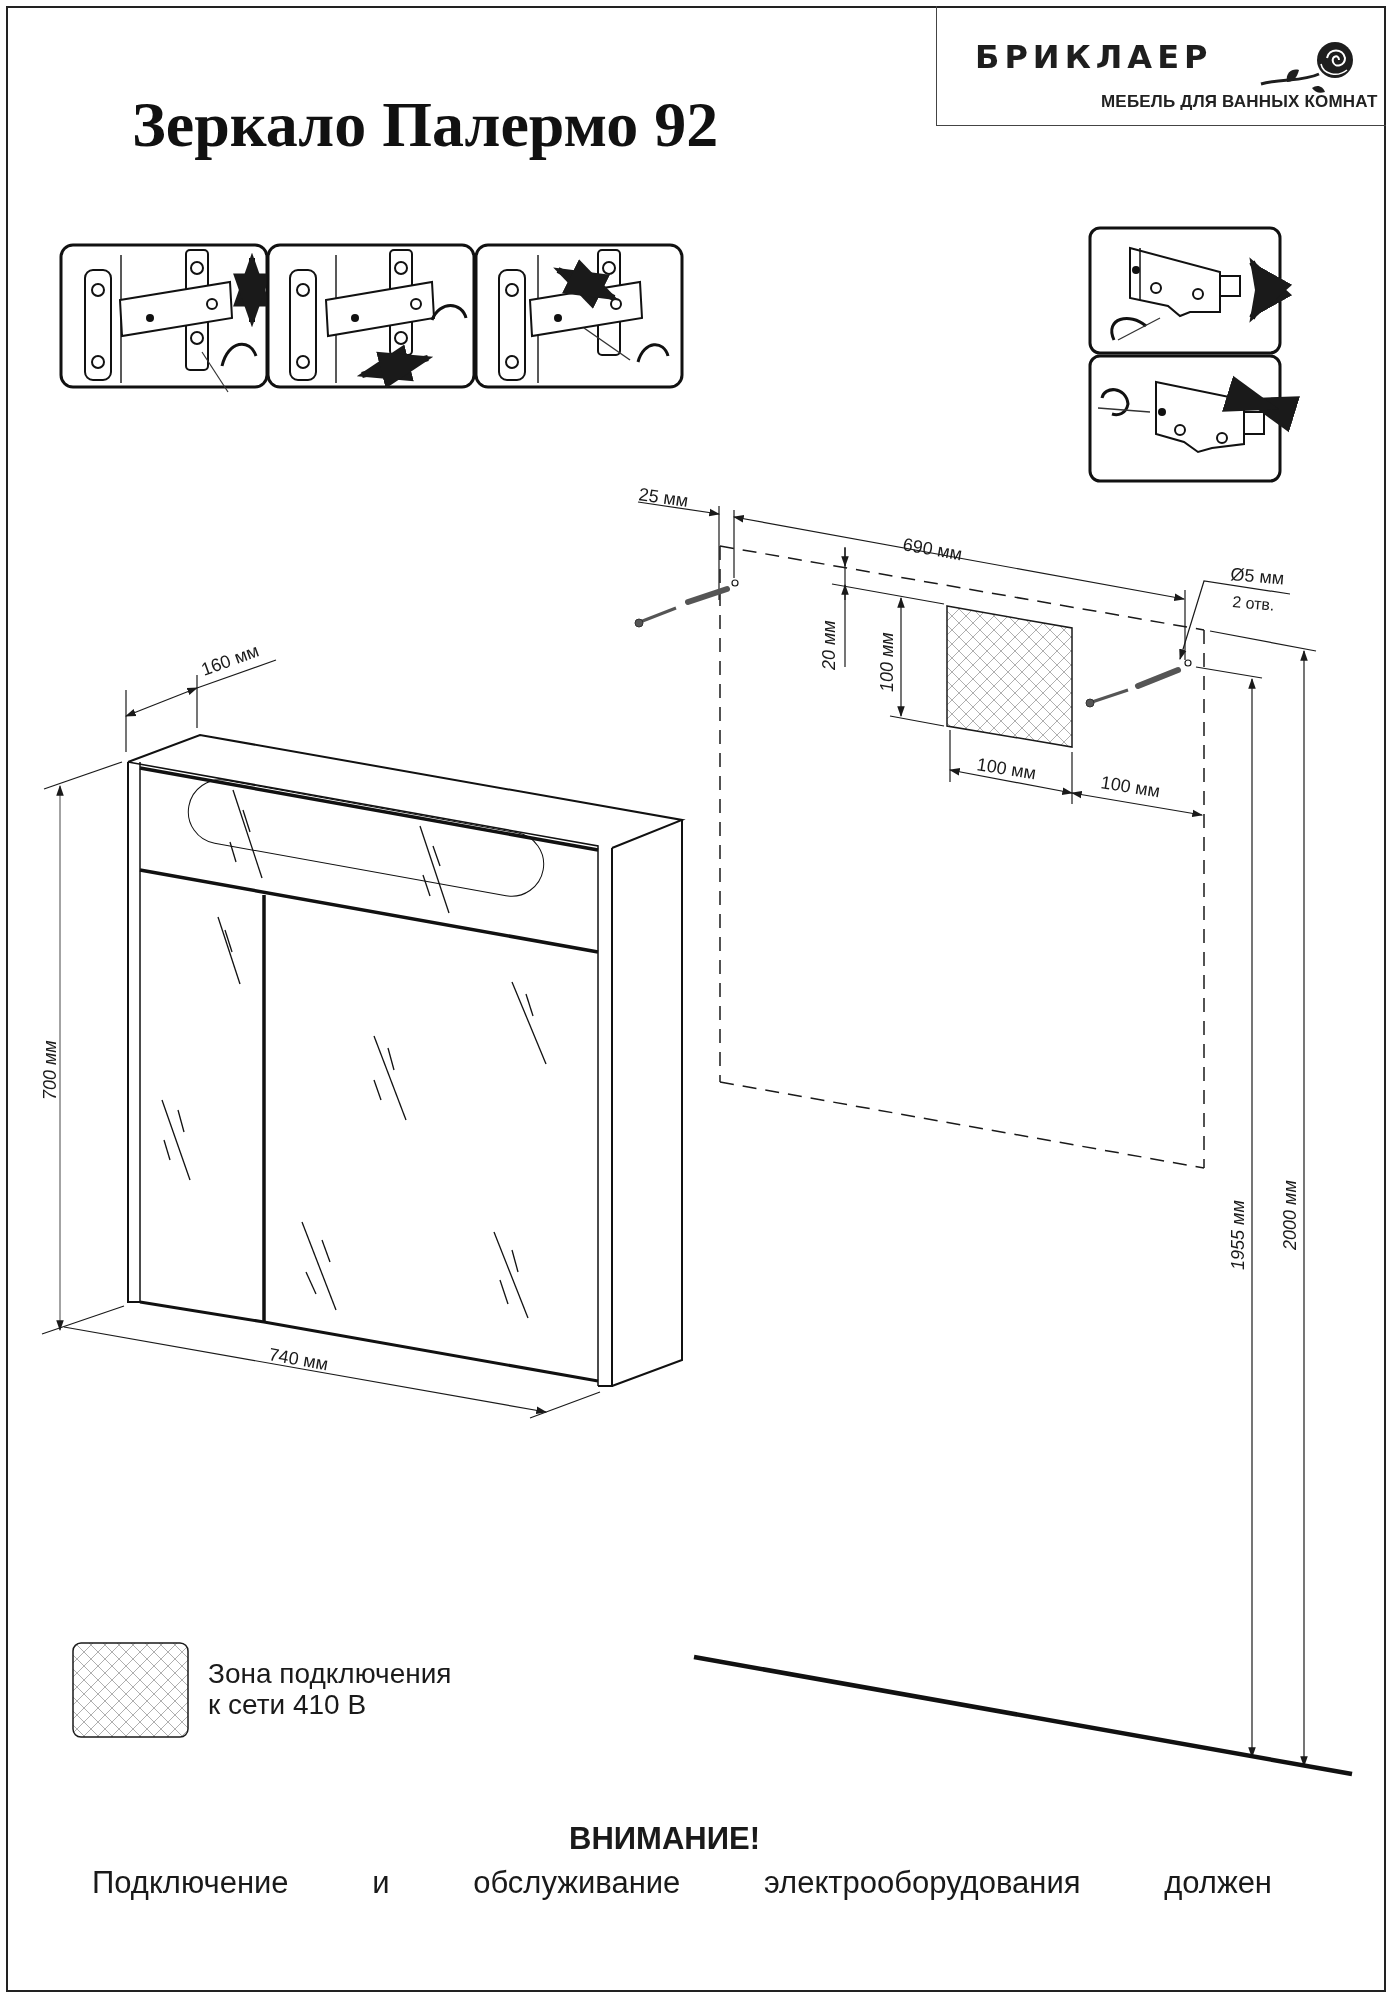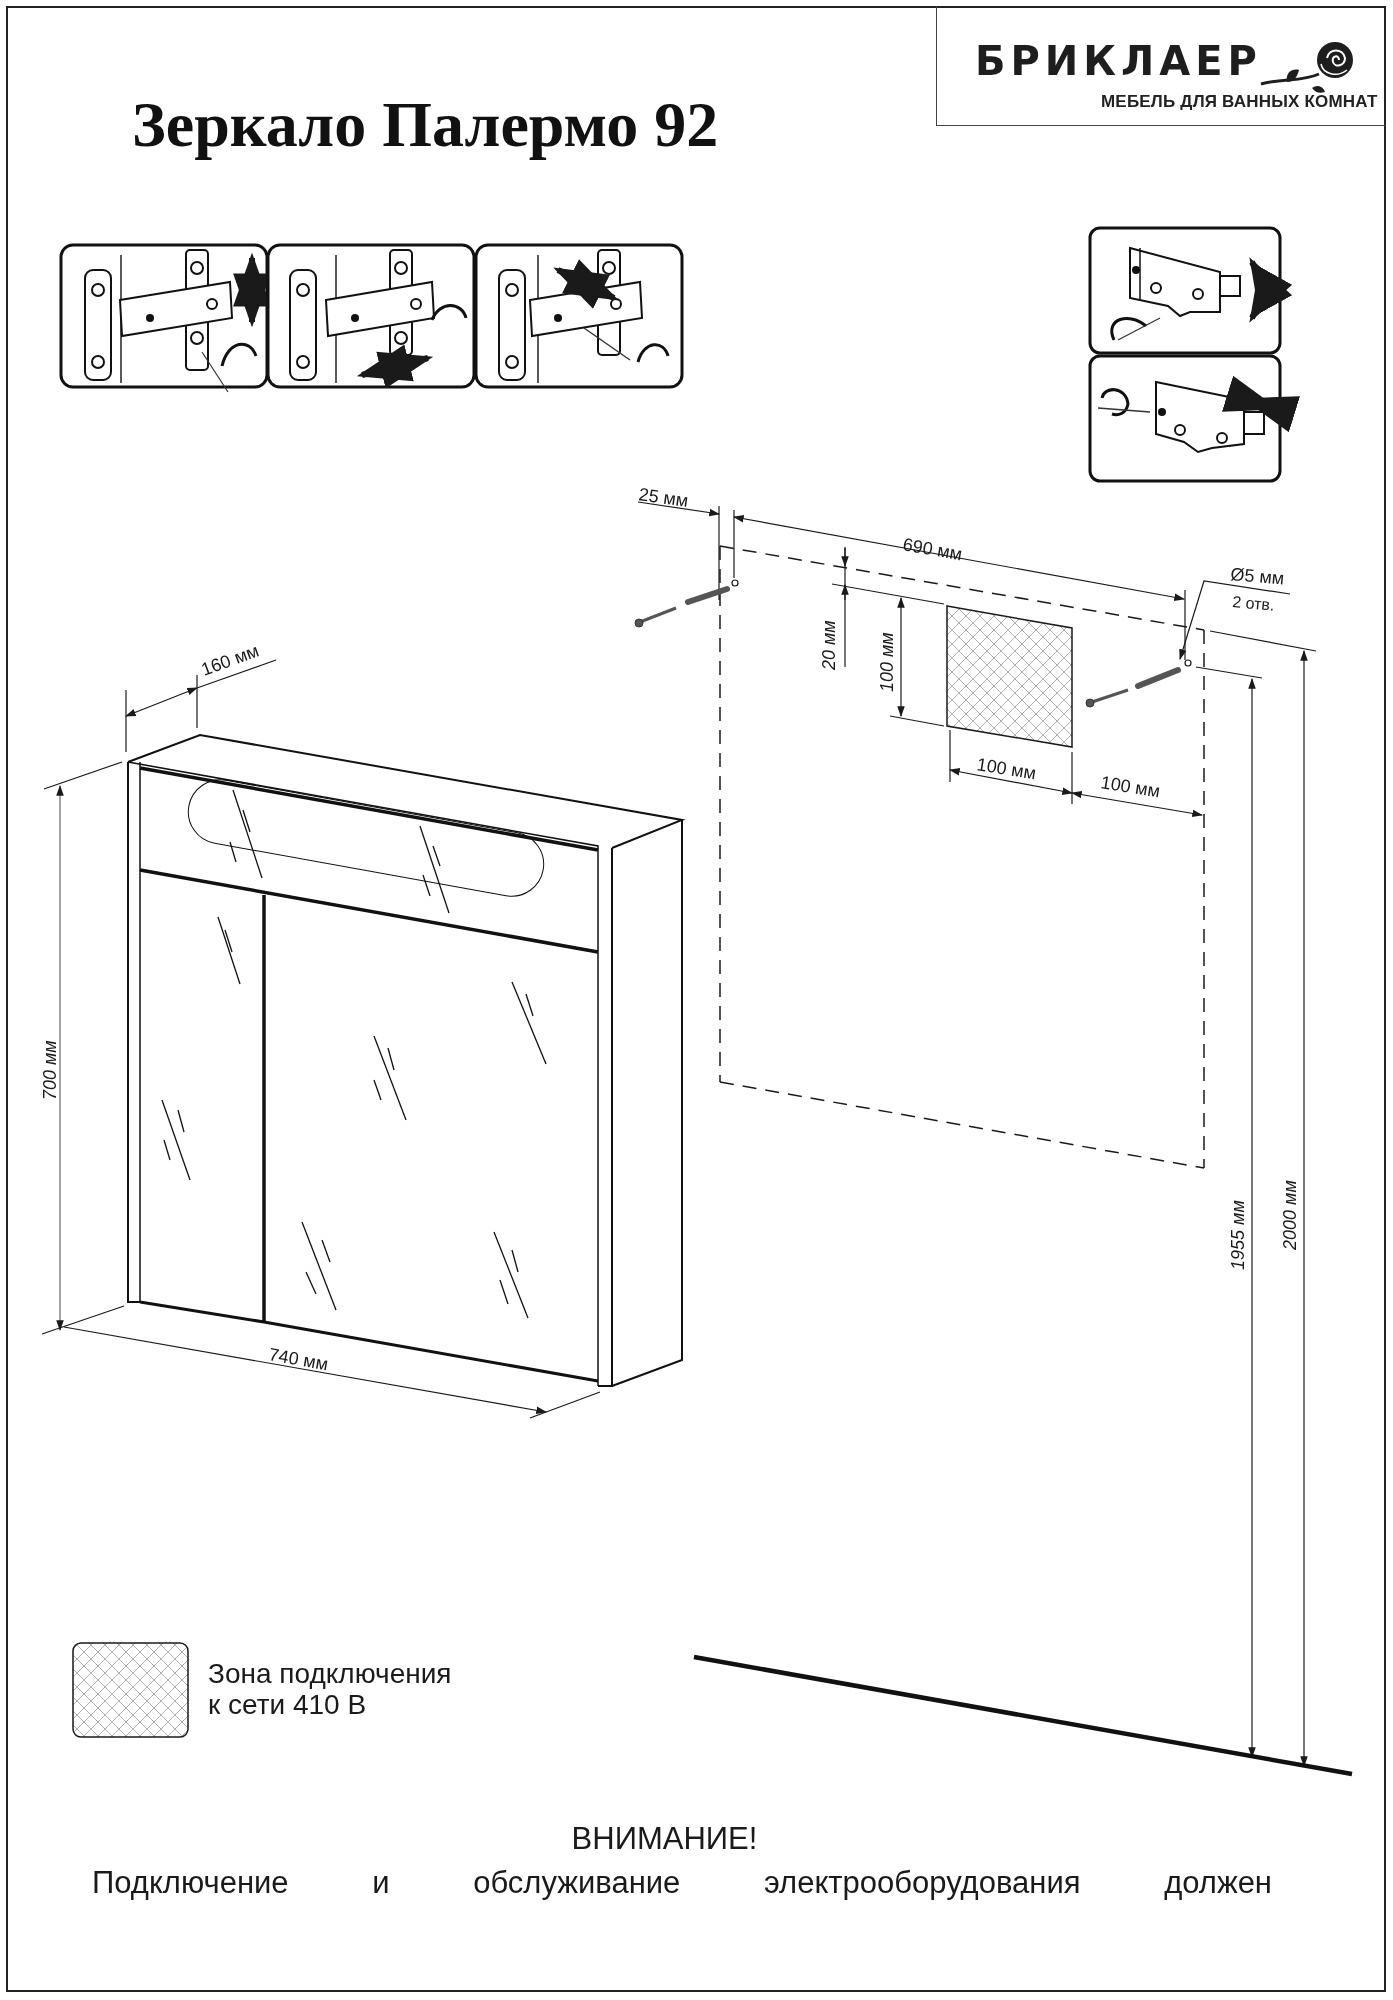--- a/index.html
+++ b/index.html
@@ -1,27 +1,27 @@
 <!DOCTYPE html>
 <html><head>
 <meta charset="utf-8">
 <style>
   html, body { margin: 0; padding: 0; background: #ffffff; }
   body { width: 1393px; height: 2000px; position: relative; overflow: hidden; font-family: "Liberation Sans", sans-serif; color: #1a1a1a; }
   .frame { position: absolute; left: 6px; top: 6px; width: 1380px; height: 1986px; border: 2px solid #222; box-sizing: border-box; }
   .logo-box { position: absolute; left: 936px; top: 6px; width: 450px; height: 120px; border-left: 1.5px solid #444; border-bottom: 1.5px solid #444; box-sizing: border-box; }
-  .logo-word { position: absolute; left: 38px; top: 32px; font-family: "DejaVu Sans", sans-serif; font-size: 40px; letter-spacing: 5px; font-weight: bold; color: #1e1e1e; }
+  .logo-word { position: absolute; left: 38px; top: 32px; font-family: "DejaVu Sans", sans-serif; font-size: 32px; letter-spacing: 5px; font-weight: bold; color: #1e1e1e; }
   .logo-sub { position: absolute; left: 164px; top: 86px; font-family: "Liberation Sans", sans-serif; font-size: 17px; font-weight: bold; color: #222; letter-spacing: 0.2px; }
   .logo-rose { position: absolute; left: 320px; top: 28px; width: 110px; height: 62px; }
   .title { position: absolute; left: 132px; top: 88px; font-family: "Liberation Serif", serif; font-weight: bold; font-size: 64px; color: #111; white-space: nowrap; }
   svg.drawing { position: absolute; left: 0; top: 0; }
   .dim { font-family: "Liberation Sans", sans-serif; font-size: 18px; fill: #1a1a1a; }
   .dim-it { font-family: "Liberation Sans", sans-serif; font-size: 18px; font-style: italic; fill: #1a1a1a; }
   .legend-text { position: absolute; left: 208px; top: 1658px; font-size: 28px; line-height: 31px; color: #1a1a1a; }
-  .warn-title { position: absolute; left: 0; width: 1329px; top: 1821px; text-align: center; font-size: 31px; color: #1a1a1a; }
+  .warn-title { position: absolute; left: 0; width: 1329px; top: 1821px; text-align: center; font-size: 31px; color: #1a1a1a; font-weight: bold; }
   .warn-body { position: absolute; left: 92px; width: 1180px; top: 1862px; font-size: 31px; line-height: 42px; text-align: justify; text-align-last: left; color: #1a1a1a; }
   .warn-line1 { display: block; text-align: justify; text-align-last: justify; }
   .warn-line2 { display: block; letter-spacing: -0.4px; }
 </style>
 </head>
 <body>
 
 <div class="frame"></div>
 
 <div class="logo-box">

